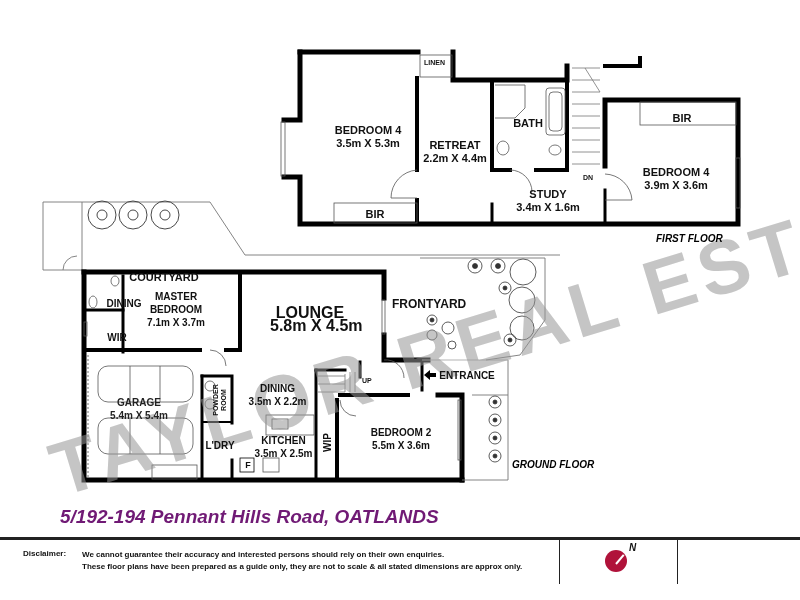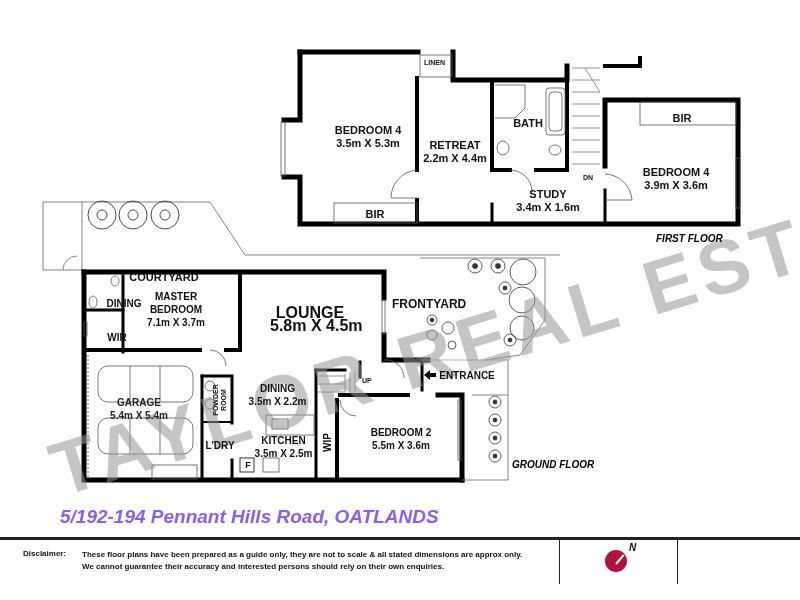--- a/index.html
+++ b/index.html
@@ -4,21 +4,21 @@
 <style>
   html, body { margin:0; padding:0; background:#ffffff; }
   body { width:800px; height:600px; position:relative; overflow:hidden; font-family:"Liberation Sans", sans-serif; color:#111; }
   #plan { position:absolute; left:0; top:0; width:800px; height:600px; }
   .lbl { position:absolute; font-family:"Liberation Sans", sans-serif; font-weight:bold; font-size:11px; text-align:center; color:#111; line-height:13px; white-space:nowrap; }
   .lbl .dim { display:block; }
   .floor-lbl { position:absolute; font-family:Liberation Sans, sans-serif; font-weight:bold; font-style:italic; font-size:10px; color:#000000; }
   .small { font-size:7px; line-height:8px; }
   .vert { transform:rotate(-90deg); transform-origin:center; }
   .watermark { position:absolute; font-family:"Liberation Sans", sans-serif; font-weight:bold; font-size:76px; color:rgba(150,150,150,0.55); letter-spacing:6px; white-space:nowrap; transform:rotate(-17deg); transform-origin:left top; left:40px; top:430px; pointer-events:none; }
-  .address { position:absolute; left:60px; top:506px; font-family:"Liberation Sans", sans-serif; font-weight:bold; font-style:italic; font-size:19px; color:#8b5cf6; }
+  .address { position:absolute; left:60px; top:506px; font-family:"Liberation Sans", sans-serif; font-weight:bold; font-style:italic; font-size:19px; color:#701a75; }
   .rule { position:absolute; left:0; width:800px; height:3px; background:#222; }
   .footer { position:absolute; left:17px; top:540px; width:800px; height:50px; }
   .disc-label { position:absolute; left:6px; top:9px; font-size:8px; font-weight:bold; }
   .disc-text { position:absolute; left:65px; top:9px; font-size:8px; font-weight:bold; line-height:12px; width:480px; }
   .vline { position:absolute; top:0; width:1px; height:44px; background:#222; }
   .compass { position:absolute; left:588px; top:10px; width:22px; height:22px; border-radius:50%; background:#b0123a; }
   .compass-needle { position:absolute; left:598px; top:12px; width:2px; height:12px; background:#fff; transform:rotate(40deg); transform-origin:bottom center; }
   .compass-n { position:absolute; left:612px; top:2px; font-size:10px; font-weight:bold; font-style:italic; }
   .stats { position:absolute; left:675px; top:5px; font-size:8px; font-weight:bold; line-height:11px; }
   .stats .row { display:flex; }
@@ -264,21 +264,21 @@
 </div>
 <div class="floor-lbl" style="left:512px;top:459px;">GROUND FLOOR</div>
 
 <div class="address">5/192-194 Pennant Hills Road, OATLANDS</div>
 
 <div class="rule" style="top:537px;"></div>
 
 <div class="footer">
   <div class="disc-label">Disclaimer:</div>
   <div class="disc-text">
+    <div>We cannot guarantee their accuracy and interested persons should rely on their own enquiries.</div>
     <div>These floor plans have been prepared as a guide only, they are not to scale &amp; all stated dimensions are approx only.</div>
-    <div>We cannot guarantee their accuracy and interested persons should rely on their own enquiries.</div>
   </div>
   <div class="vline" style="left:542px;"></div>
   <div class="compass"></div>
   <div class="compass-needle"></div>
   <div class="compass-n">N</div>
   <div class="vline" style="left:660px;"></div>
 </div>
 
 </body></html>

